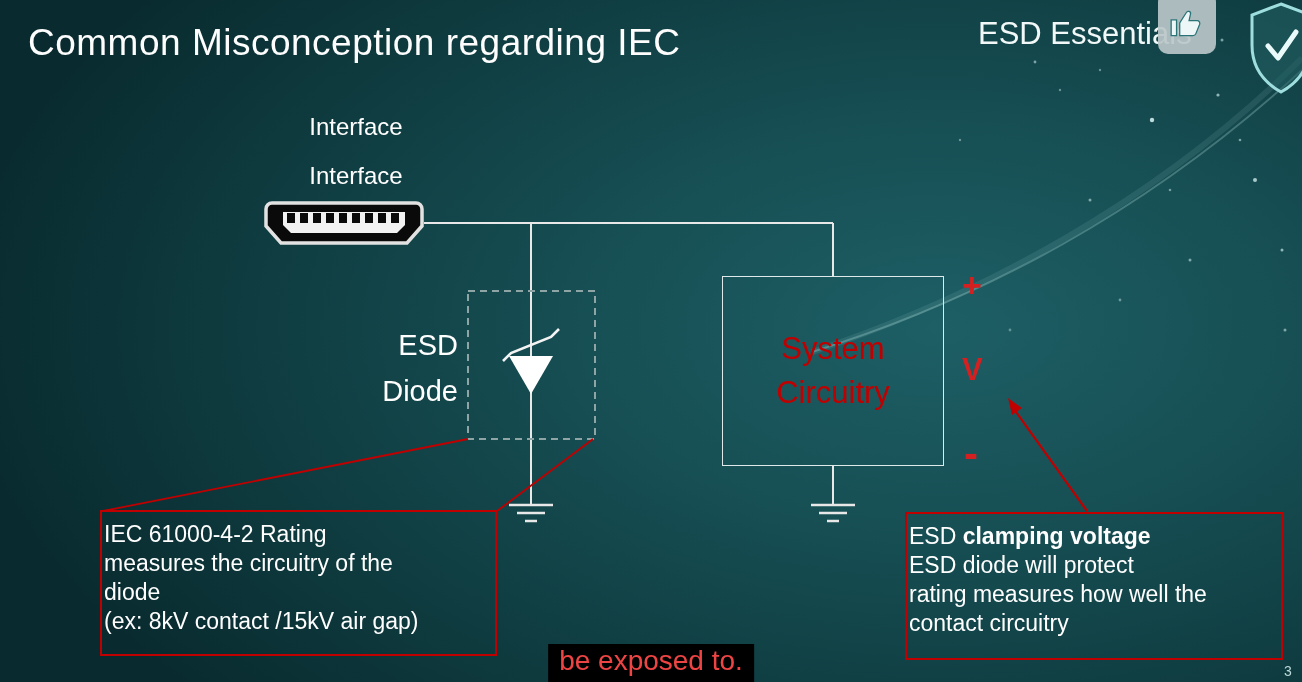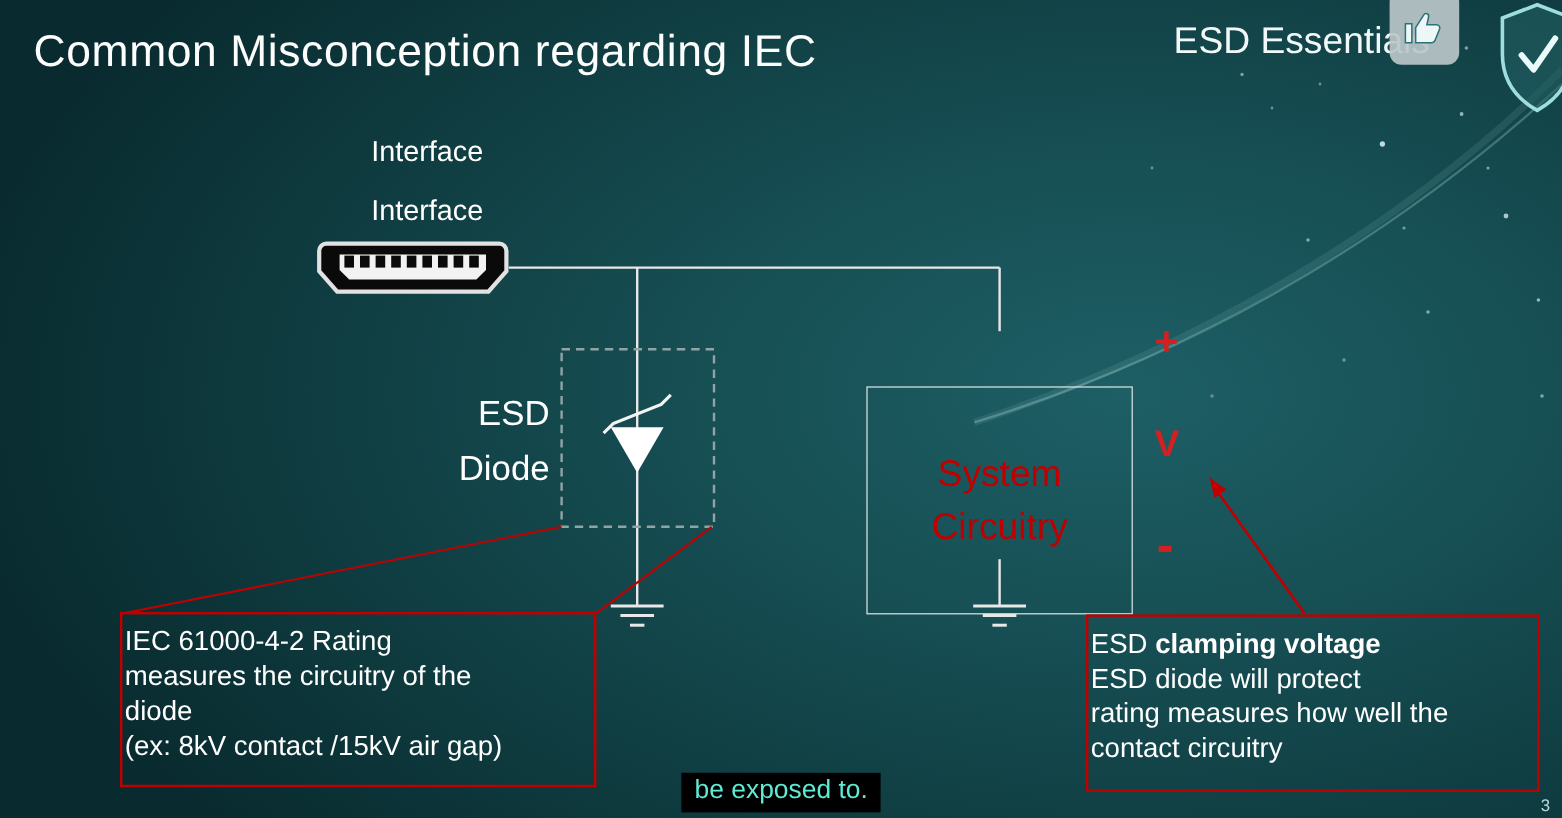--- a/index.html
+++ b/index.html
@@ -16,36 +16,36 @@
   .title{left:28px;top:22px;font-size:37px;color:#fdfdfd;letter-spacing:.5px;}
   .brand{left:978px;top:16px;font-size:31px;color:#f2f8f8;}
   .conn-label{left:246px;top:102px;width:220px;text-align:center;font-size:24px;line-height:49px;}
   .conn-label span{display:block;}
   .esd-label{left:348px;top:322px;width:110px;text-align:right;font-size:29px;line-height:46px;}
   .esd-label span{display:block;}
   .system-box{
     left:722px;top:276px;width:222px;height:190px;box-sizing:border-box;
     border:1px solid #dfe9e9;display:flex;flex-direction:column;
     justify-content:center;align-items:center;
-    color:#c00000;font-size:31px;line-height:44px;font-family:"Liberation Sans",sans-serif;margin-top:46px;
+    color:#c00000;font-size:31px;line-height:44px;font-family:"Liberation Sans",sans-serif;
   }
   .pol{position:absolute;color:#d42020;font-weight:700;font-family:"Liberation Sans",sans-serif;}
   .pol-plus{left:962px;top:266px;font-size:34px;}
   .pol-v{left:962px;top:352px;font-size:31px;}
   .pol-minus{left:964px;top:430px;font-size:42px;}
   .callout{
     position:absolute;box-sizing:border-box;border:2px solid #c00000;
     color:#fff;font-size:23px;line-height:29px;padding:8px 2px;
     font-family:"Liberation Sans",sans-serif;
   }
   .callout-left{left:100px;top:510px;width:397px;height:146px;}
   .callout-right{left:905px;top:512px;width:378px;height:148px;}
   .caption{
     left:50%;top:644px;transform:translateX(-50%);
-    background:#000;color:#5eead4;font-size:22px;padding:1px 11px 6px;
+    background:#000;color:#ef4444;font-size:28px;padding:1px 11px 6px;
     white-space:nowrap;
   }
   .pagenum{left:1284px;top:663px;font-size:14px;color:#bcd9d9;}
   .thumb-badge{
     left:1158px;top:-8px;width:58px;height:62px;border-radius:10px;
     background:rgba(186,198,200,0.92);
     display:flex;align-items:center;justify-content:center;
   }
   .shield-badge{left:1244px;top:0px;width:74px;height:100px;}
   b{font-weight:700;}

